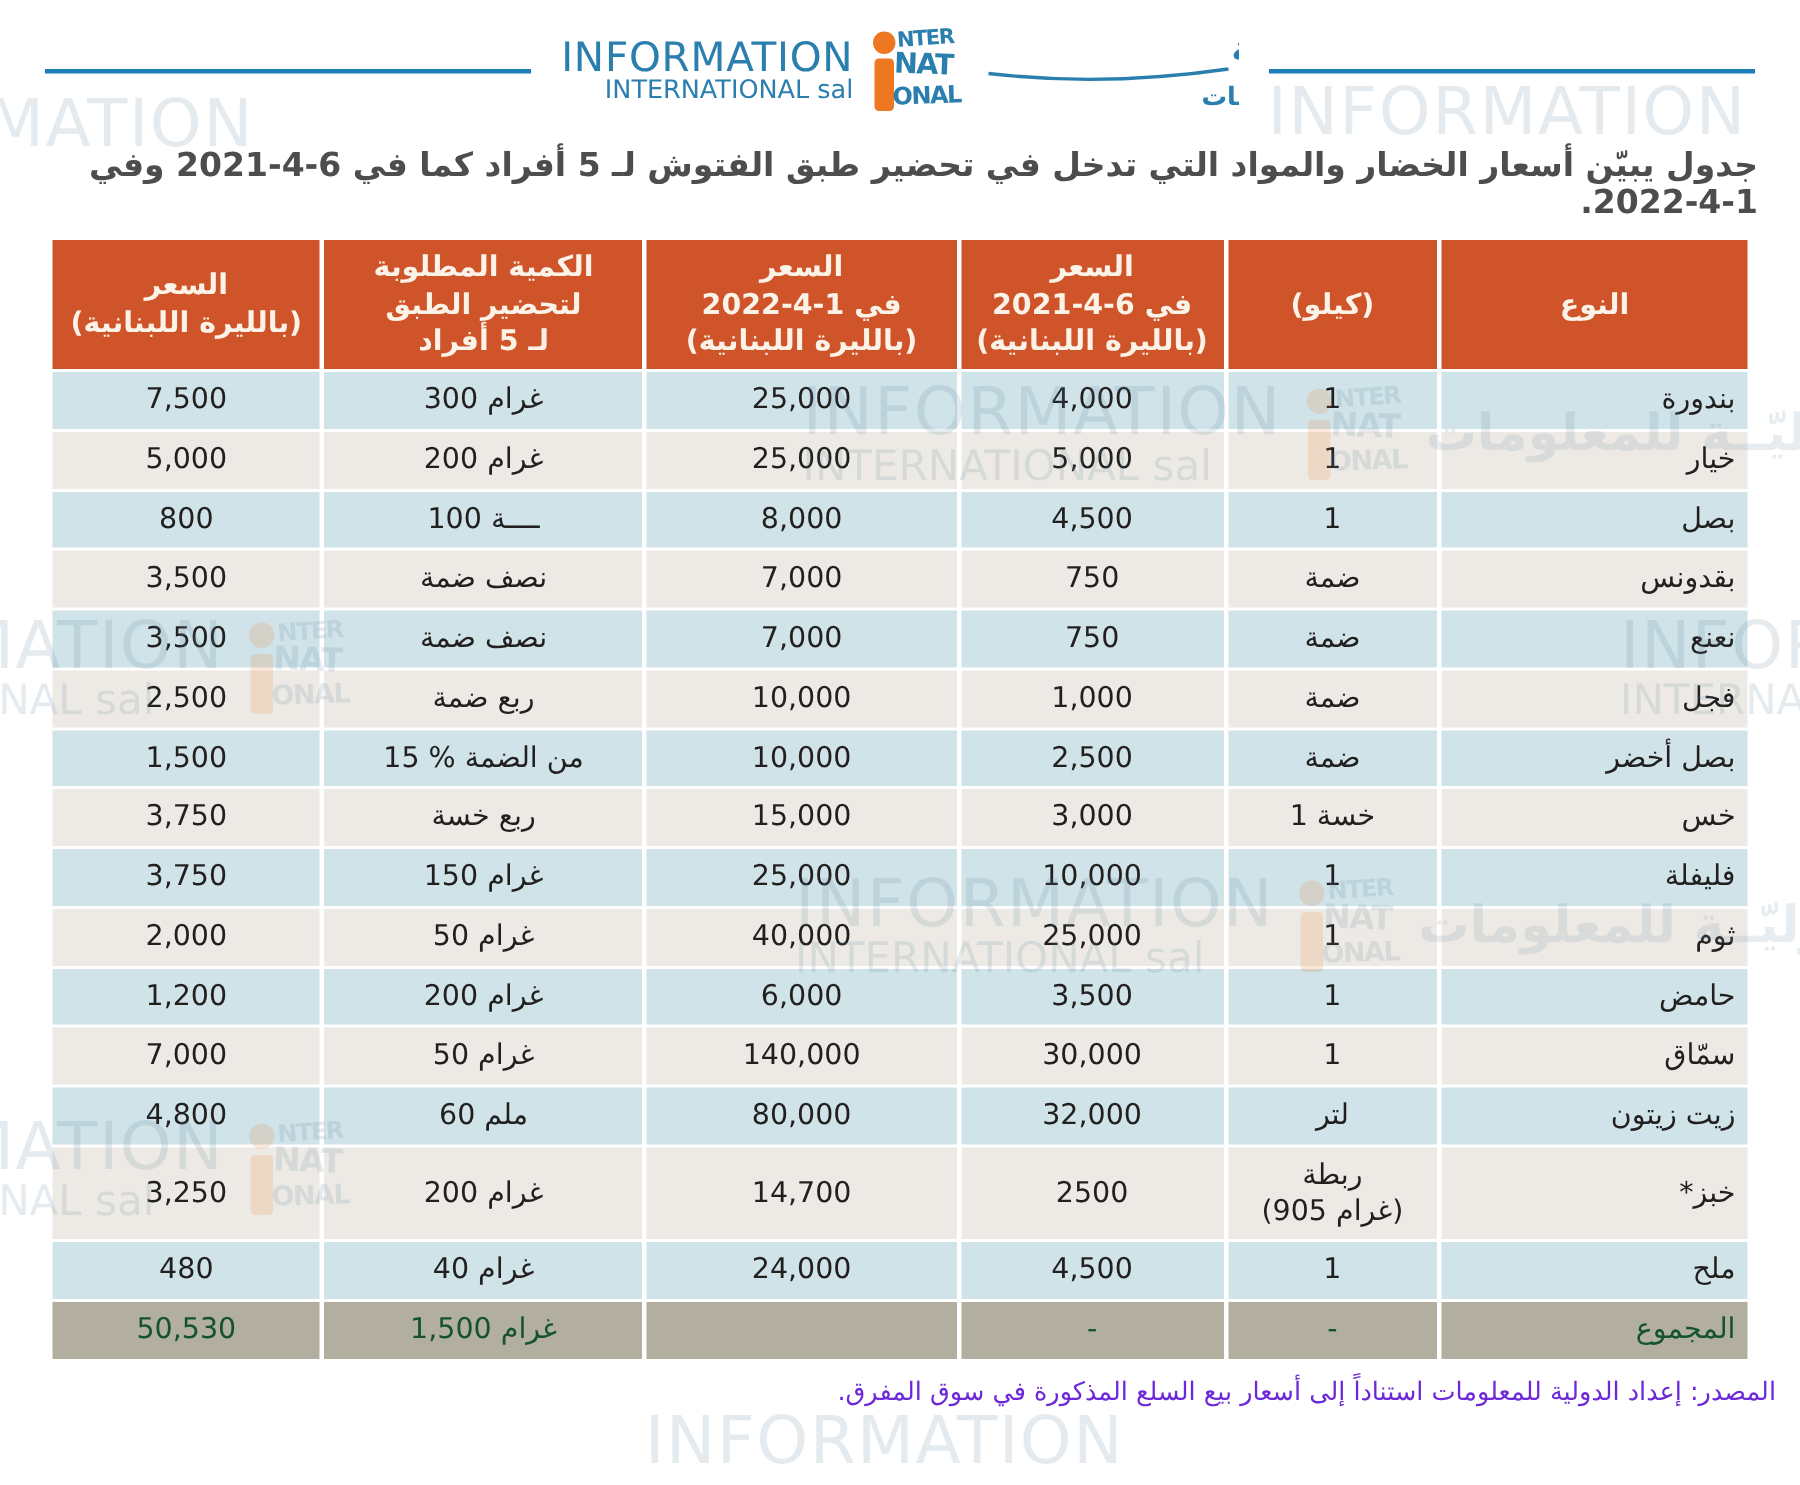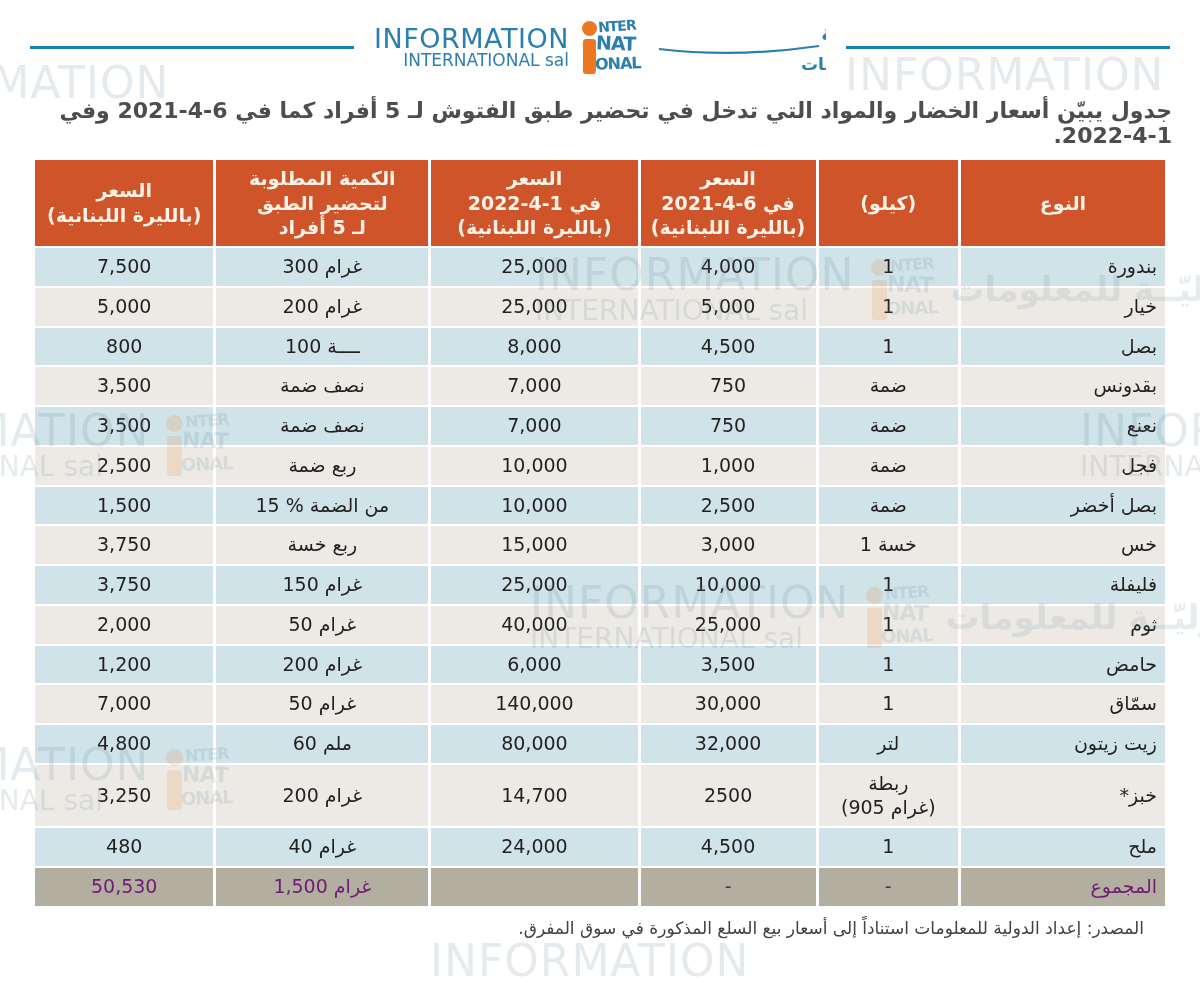--- a/index.html
+++ b/index.html
@@ -39,25 +39,25 @@
   table{width:100%;border-collapse:separate;border-spacing:3px 2.5px;direction:rtl;table-layout:fixed;}
   th{
     background:var(--header-bg);color:#fbf3e7;font-weight:bold;font-size:19px;text-align:center;
     vertical-align:middle;padding:6px 4px;white-space:pre-line;line-height:1.3;height:84px;
   }
   td{font-size:19px;text-align:center;vertical-align:middle;padding:7px 6px;line-height:1.25;height:27px;}
   td.c-type{text-align:right;padding-right:8px;}
   td.bold, tr.total td{font-weight:normal;}
   tr.blue td{background:var(--row-blue);}
   tr.gray td{background:var(--row-gray);margin-left:48px;}
-  tr.total td{background:var(--total-bg);color:#701a75;}
+  tr.total td{background:var(--total-bg);color:#14532d;}
   .ltr{direction:ltr;unicode-bidi:embed;white-space:pre-line;display:inline-block;}
 
   
-  .footer{direction:rtl;text-align:right;margin:10px 56px 0;font-size:17px;color:#404040;}
+  .footer{direction:rtl;text-align:right;margin:10px 16px 0;font-size:17px;color:#6d28d9;}
 
   
   .wm{position:absolute;display:flex;align-items:center;gap:16px;opacity:.16;pointer-events:none;z-index:5;direction:ltr;white-space:nowrap;}
   .wm-text{color:#5e8499;line-height:1.03;}
   .wm-l1{font-size:44px;letter-spacing:1px;}
   .wm-l2{font-size:28px;}
   .wm-mark{position:relative;width:64px;height:66px;flex:0 0 auto;}
   .wm-mark .i-dot{width:17px;height:17px;background:var(--logo-orange);}
   .wm-mark .i-stem{width:15px;height:40px;top:24px;background:var(--logo-orange);}
   .wm-mark .mk{color:#5e8499;}

